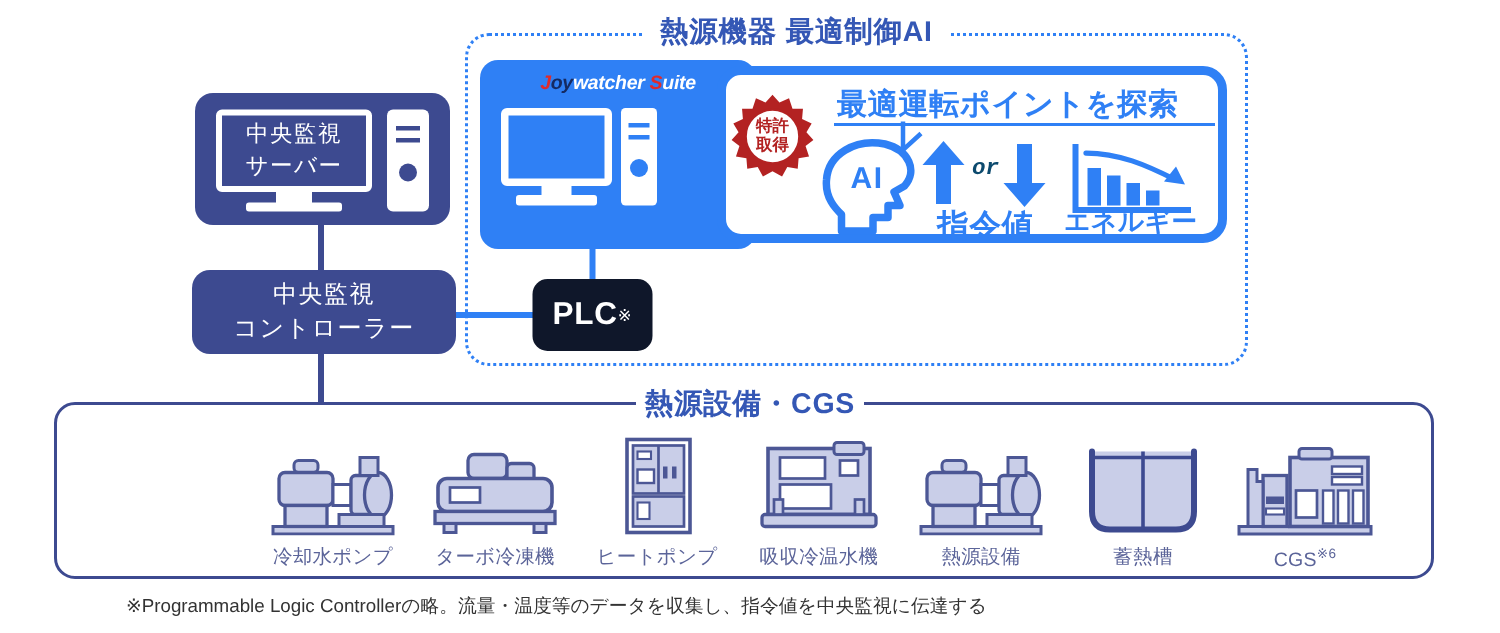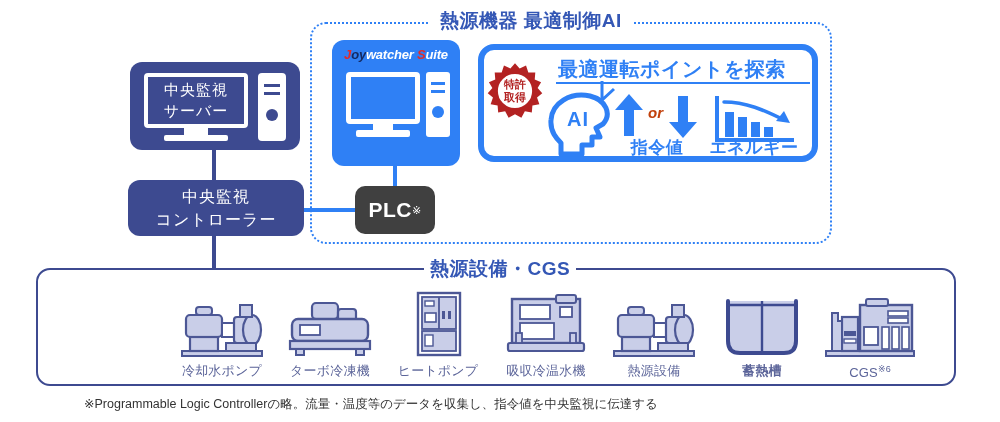--- a/index.html
+++ b/index.html
@@ -48,22 +48,22 @@
   .srv-base{position:absolute;left:34px;top:73px;width:64px;height:6px;background:#ffffff;border-radius:2px;}
   .srv-tower{position:absolute;left:128px;top:11px;width:28px;height:68px;background:#ffffff;border-radius:4px;}
   .srv-t-l1{position:absolute;left:134px;top:22px;width:16px;height:3px;background:#3d4a90;}
   .srv-t-l2{position:absolute;left:134px;top:30px;width:16px;height:3px;background:#3d4a90;}
   .srv-t-dot{position:absolute;left:136px;top:47px;width:12px;height:12px;border-radius:50%;background:#3d4a90;}
 
   .ctrl-box{left:128px;top:180px;width:176px;height:56px;}
 
   
   .jw-box{
-    position:absolute;left:332px;top:40px;width:128px;height:126px;
-    background:#2f80f5;border-radius:12px;
+    position:absolute;left:320px;top:40px;width:156px;height:126px;
+    background:#2f80f5;border-radius:12px;padding-left:28px;
   }
   .jw-logo{
     position:absolute;left:0;top:7px;width:100%;
     text-align:center;font-size:13px;font-weight:bold;font-style:italic;
     letter-spacing:-.2px;white-space:nowrap;
   }
   .jw-logo .j{color:#e02b2b;}
   .jw-logo .oy{color:#152a62;}
   .jw-logo .w{color:#ffffff;}
   .jw-logo .s{color:#e02b2b;}
@@ -75,21 +75,21 @@
   .pc-neck{position:absolute;left:41px;top:84px;width:20px;height:7px;background:#ffffff;}
   .pc-base{position:absolute;left:24px;top:90px;width:54px;height:7px;background:#ffffff;border-radius:2px;}
   .pc-tower{position:absolute;left:94px;top:32px;width:24px;height:65px;background:#ffffff;border-radius:3px;}
   .pc-t-l1{position:absolute;left:99px;top:42px;width:14px;height:3px;background:#2f80f5;}
   .pc-t-l2{position:absolute;left:99px;top:50px;width:14px;height:3px;background:#2f80f5;}
   .pc-t-dot{position:absolute;left:100px;top:66px;width:12px;height:12px;border-radius:50%;background:#2f80f5;}
 
   
   .plc-box{
     position:absolute;left:355px;top:186px;width:80px;height:48px;
-    background:#404040;border-radius:10px;color:#ffffff;
+    background:#0f172a;border-radius:10px;color:#ffffff;
     display:flex;align-items:center;justify-content:center;
     font-size:21px;font-weight:bold;letter-spacing:.5px;
   }
   .plc-box sup{font-size:11px;font-weight:normal;vertical-align:super;}
 
   
   .ai-panel{
     position:absolute;left:478px;top:44px;width:340px;height:118px;
     border:6px solid #2f80f5;border-radius:16px;box-sizing:border-box;
     background:#ffffff;
@@ -108,26 +108,26 @@
     color:#2f80f5;font-size:20px;font-weight:bold;letter-spacing:1px;
   }
   .opt-title{
     position:absolute;left:558px;top:56px;
     color:#2f80f5;font-size:20px;font-weight:bold;letter-spacing:.5px;white-space:nowrap;
   }
   .opt-underline{position:absolute;left:556px;top:82px;width:254px;height:2px;background:#2f80f5;}
   .callout{position:absolute;left:600px;top:80px;width:34px;height:26px;}
   .arrow-block{position:absolute;left:612px;top:92px;width:92px;height:66px;}
   .or-txt{
-    position:absolute;left:648px;top:104px;color:#c2410c;
-    font-size:15px;font-weight:bold;font-style:italic;
+    position:absolute;left:648px;top:104px;color:#0c4a6e;
+    font-size:15px;font-weight:bold;font-style:italic;font-family:Liberation Mono, monospace;
   }
   .cmd-label{
     position:absolute;left:607px;top:136px;width:100px;text-align:center;
-    color:#2f80f5;font-size:17px;font-weight:bold;letter-spacing:.5px;white-space:nowrap;
+    color:#2f80f5;font-size:21px;font-weight:bold;letter-spacing:.5px;white-space:nowrap;
   }
   .energy-icon{position:absolute;left:712px;top:96px;width:84px;height:48px;}
   .energy-label{
     position:absolute;left:692px;top:136px;width:124px;text-align:center;
     color:#2f80f5;font-size:17px;font-weight:bold;letter-spacing:.5px;white-space:nowrap;
   }
 
   
   .eq-region{
     position:absolute;left:36px;top:268px;width:920px;height:118px;
@@ -351,21 +351,21 @@
         <ellipse cx="78" cy="41" rx="9" ry="15" fill="#c9cee8" stroke="#4c5795" stroke-width="2.2"></ellipse>
         <rect x="66" y="16" width="12" height="12" fill="#c9cee8" stroke="#4c5795" stroke-width="2"></rect>
         <rect x="52" y="54" width="30" height="8" fill="#c9cee8" stroke="#4c5795" stroke-width="2"></rect>
       </svg>
     </div>
     <div class="eq-label">
       <span>熱源設備</span>
     </div>
   </div>
 
-  <div class="eq-item" style="left:706px;font-weight:bold;">
+  <div class="eq-item" style="left:706px;">
     <div class="eq-icon">
       <svg viewBox="0 0 96 68" width="96" height="68">
         <path d="M14 12 L14 52 Q14 64 26 64 L70 64 Q82 64 82 52 L82 12" fill="#c9cee8" stroke="#3d4a90" stroke-width="4" stroke-linecap="round"></path>
         <line x1="48" y1="12" x2="48" y2="64" stroke="#3d4a90" stroke-width="2.4"></line>
         <line x1="14" y1="16" x2="82" y2="16" stroke="#3d4a90" stroke-width="2.4"></line>
       </svg>
     </div>
     <div class="eq-label">
       <span>蓄熱槽</span>
     </div>

